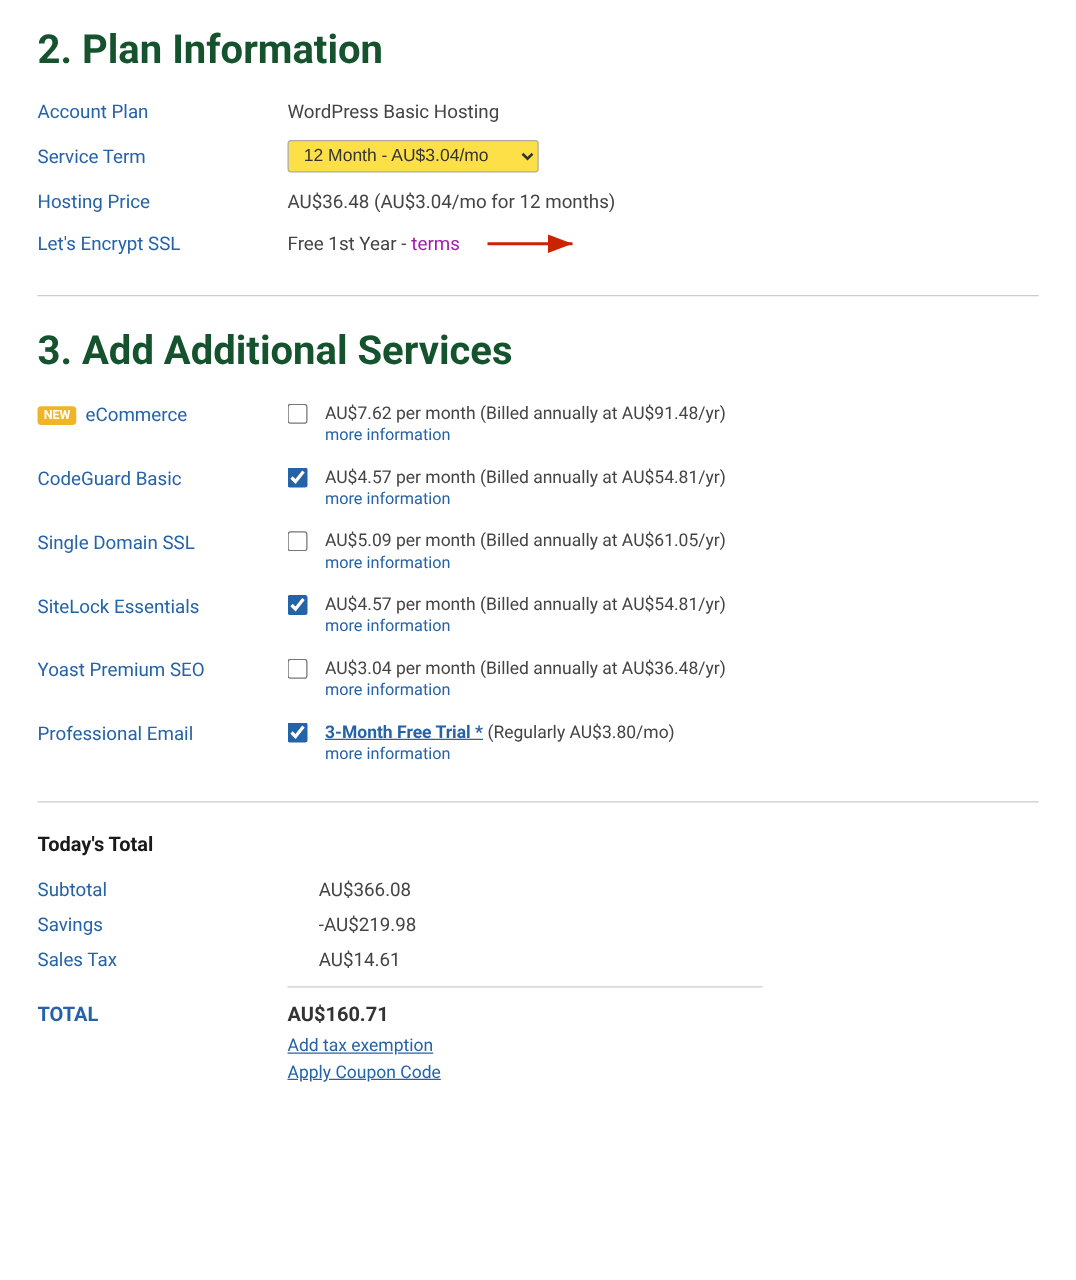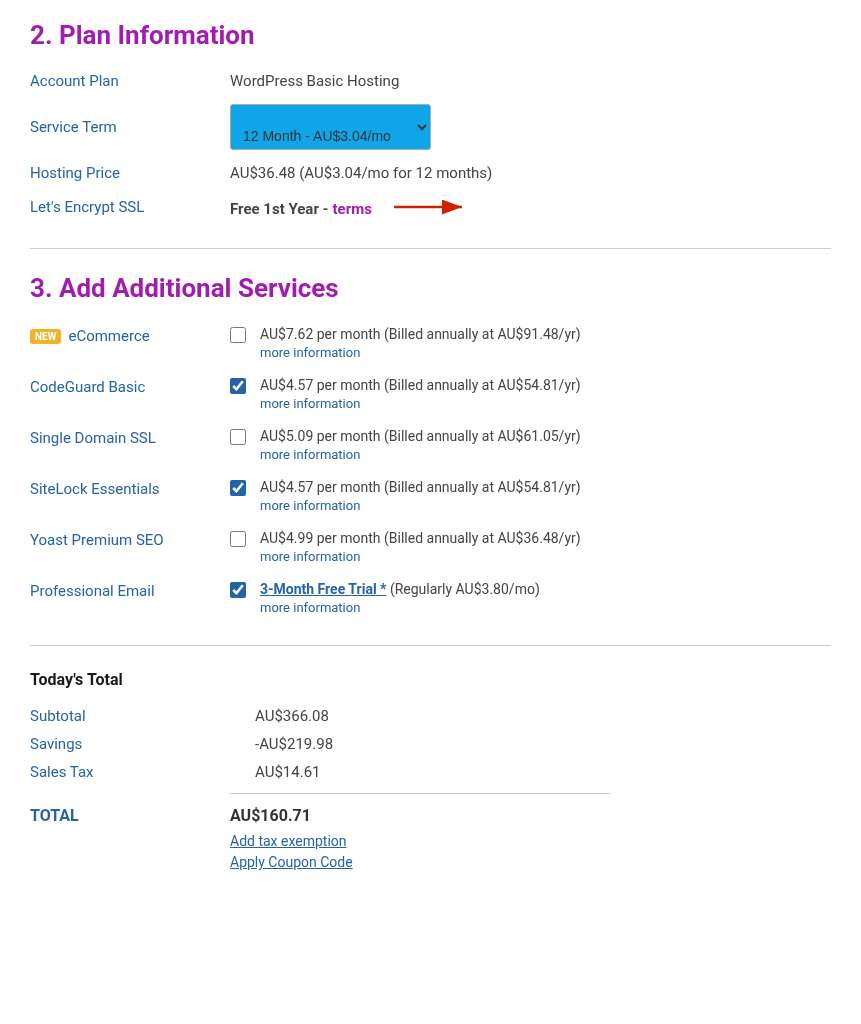--- a/index.html
+++ b/index.html
@@ -6,23 +6,23 @@
     body {
       font-family: -apple-system, BlinkMacSystemFont, 'Segoe UI', Roboto, sans-serif;
       background: #fff;
       color: #333;
       font-size: 15px;
       padding: 20px 30px;
       max-width: 861px;
     }
 
     .section-title {
-      font-size: 26px;
-      font-weight: 700;
-      color: #a21caf;
+      font-size: 32px;
+      font-weight: 700;
+      color: #14532d;
       margin-bottom: 22px;
     }
 
     .plan-section { margin-bottom: 30px; }
 
     .plan-row {
       display: flex;
       align-items: center;
       margin-bottom: 14px;
     }
@@ -35,33 +35,32 @@
     }
 
     .plan-value {
       color: #444;
       font-size: 15px;
     }
 
     .service-term-select {
       border: 1px solid #aaa;
       border-radius: 3px;
-      padding: 22px 22px 4px 8px;
+      padding: 2px 22px 4px 8px;
       font-size: 14px;
       color: #333;
-      background: #0ea5e9;
+      background: #fde047;
       cursor: pointer;
       appearance: auto;
     }
 
     .ssl-row {
       display: flex;
-      align-items: flex-end;
+      align-items: center;
       position: relative;
-      font-weight: bold;
     }
 
     .ssl-free-text { color: #444; }
     .ssl-link { color: #a21caf; text-decoration: none; margin-left: 4px; }
 
     .arrow-indicator {
       display: inline-block;
       margin-left: 12px;
     }
 
@@ -324,21 +323,21 @@
   </div>
 
   <div class="service-row">
     <div class="service-label-col">
       <span class="service-label">Yoast Premium SEO</span>
     </div>
     <div class="service-check-col">
       <input type="checkbox" style="">
     </div>
     <div class="service-details">
-      <span class="service-price">AU$4.99 per month (Billed annually at AU$36.48/yr)</span>
+      <span class="service-price">AU$3.04 per month (Billed annually at AU$36.48/yr)</span>
       <a href="#" class="more-info-link">more information</a>
     </div>
   </div>
 
   <div class="service-row">
     <div class="service-label-col">
       <span class="service-label">Professional Email</span>
     </div>
     <div class="service-check-col">
       <input type="checkbox" checked="" style="">

